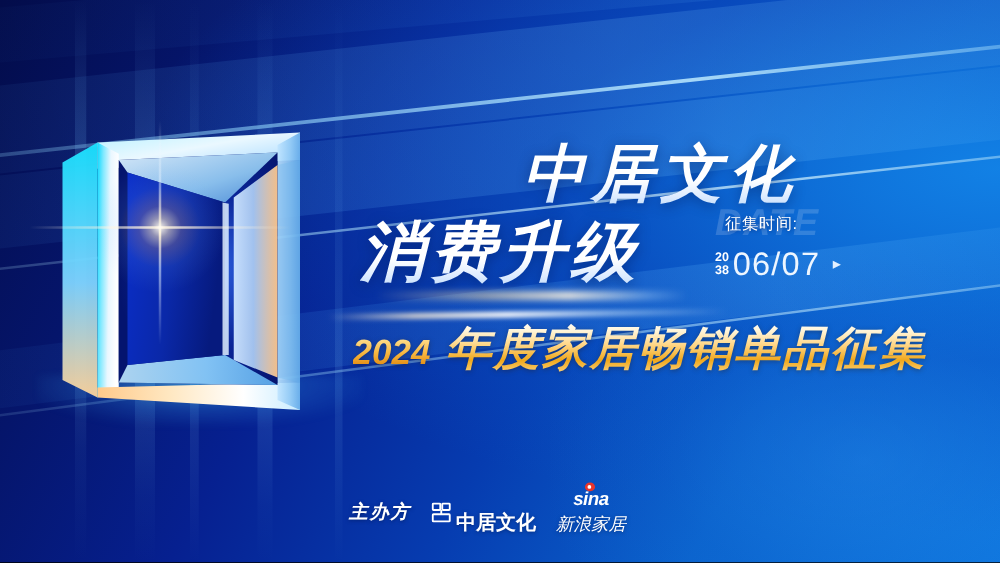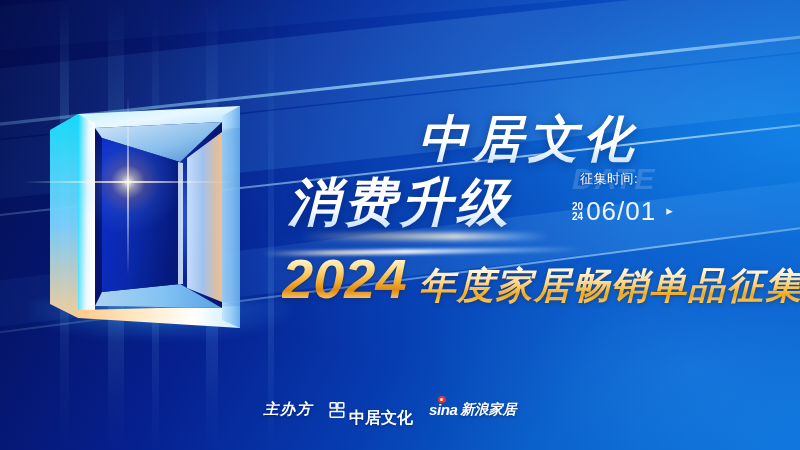--- a/index.html
+++ b/index.html
@@ -256,21 +256,21 @@
   #subtitle-row {
     position: absolute;
     left: 282px;
     top: 256px;
     height: 46px;
     display: flex;
     align-items: baseline;
     white-space: nowrap;
   }
   #subtitle-year {
-    font-size: 56px;
+    font-size: 28px;
     font-weight: 700;
     font-style: italic;
     letter-spacing: 0px;
     line-height: 46px;
     background: linear-gradient(180deg, #fff8e3 0%, #ffe49a 22%, #f7b53d 52%, #e08a12 74%, #ffd98a 100%);
     -webkit-background-clip: text;
     background-clip: text;
     -webkit-text-fill-color: transparent;
     filter: drop-shadow(0 1px 2px rgba(40,20,0,0.35));
   }
@@ -332,20 +332,21 @@
     font-weight: 700;
     color: #ffffff;
     letter-spacing: 0px;
     text-shadow: 0 1px 3px rgba(0,20,70,0.5);
     margin-top: 18px;
   }
   #logo-sina {
     display: flex;
     align-items: center;
     gap: 3px;
+    flex-direction: column;
   }
   #logo-sina-word {
     position: relative;
     font-size: 15px;
     font-weight: 700;
     font-style: italic;
     color: #ffffff;
     letter-spacing: -0.4px;
   }
   #logo-sina-eye {
@@ -358,21 +359,21 @@
   #logo-sina-eye::after {
     content: "";
     position: absolute;
     left: 2.4px; top: 2px;
     width: 3px; height: 3px;
     border-radius: 50%;
     background: #ffffff;
   }
   #logo-sina-cn {
     font-size: 14px;
-    font-weight: 700;
+    font-weight: 400;
     font-style: italic;
     color: #ffffff;
     letter-spacing: 0px;
     text-shadow: 0 1px 3px rgba(0,20,70,0.5);
   }
 
   
   #corner-glow {
     position: absolute;
     right: -60px; bottom: -80px;
@@ -507,23 +508,23 @@
     <div id="title-line-2" class="cn-title">消费升级</div>
   </div>
   <div id="title-underglow"></div>
 
   <div id="date-block">
     <div id="date-watermark">DATE</div>
     <div id="date-label">征集时间:</div>
     <div id="date-value-row">
       <span id="date-year">
         <span>20</span>
-        <span>24</span>
+        <span>38</span>
       </span>
-      <span class="date-num">06/01</span>
+      <span class="date-num">06/07</span>
       <span id="date-sep">▸</span>
     </div>
   </div>
 
   <div id="subtitle-shine"></div>
   <div id="subtitle-row">
     <span id="subtitle-year">2024</span>
     <span id="subtitle-text">年度家居畅销单品征集</span>
   </div>
 

